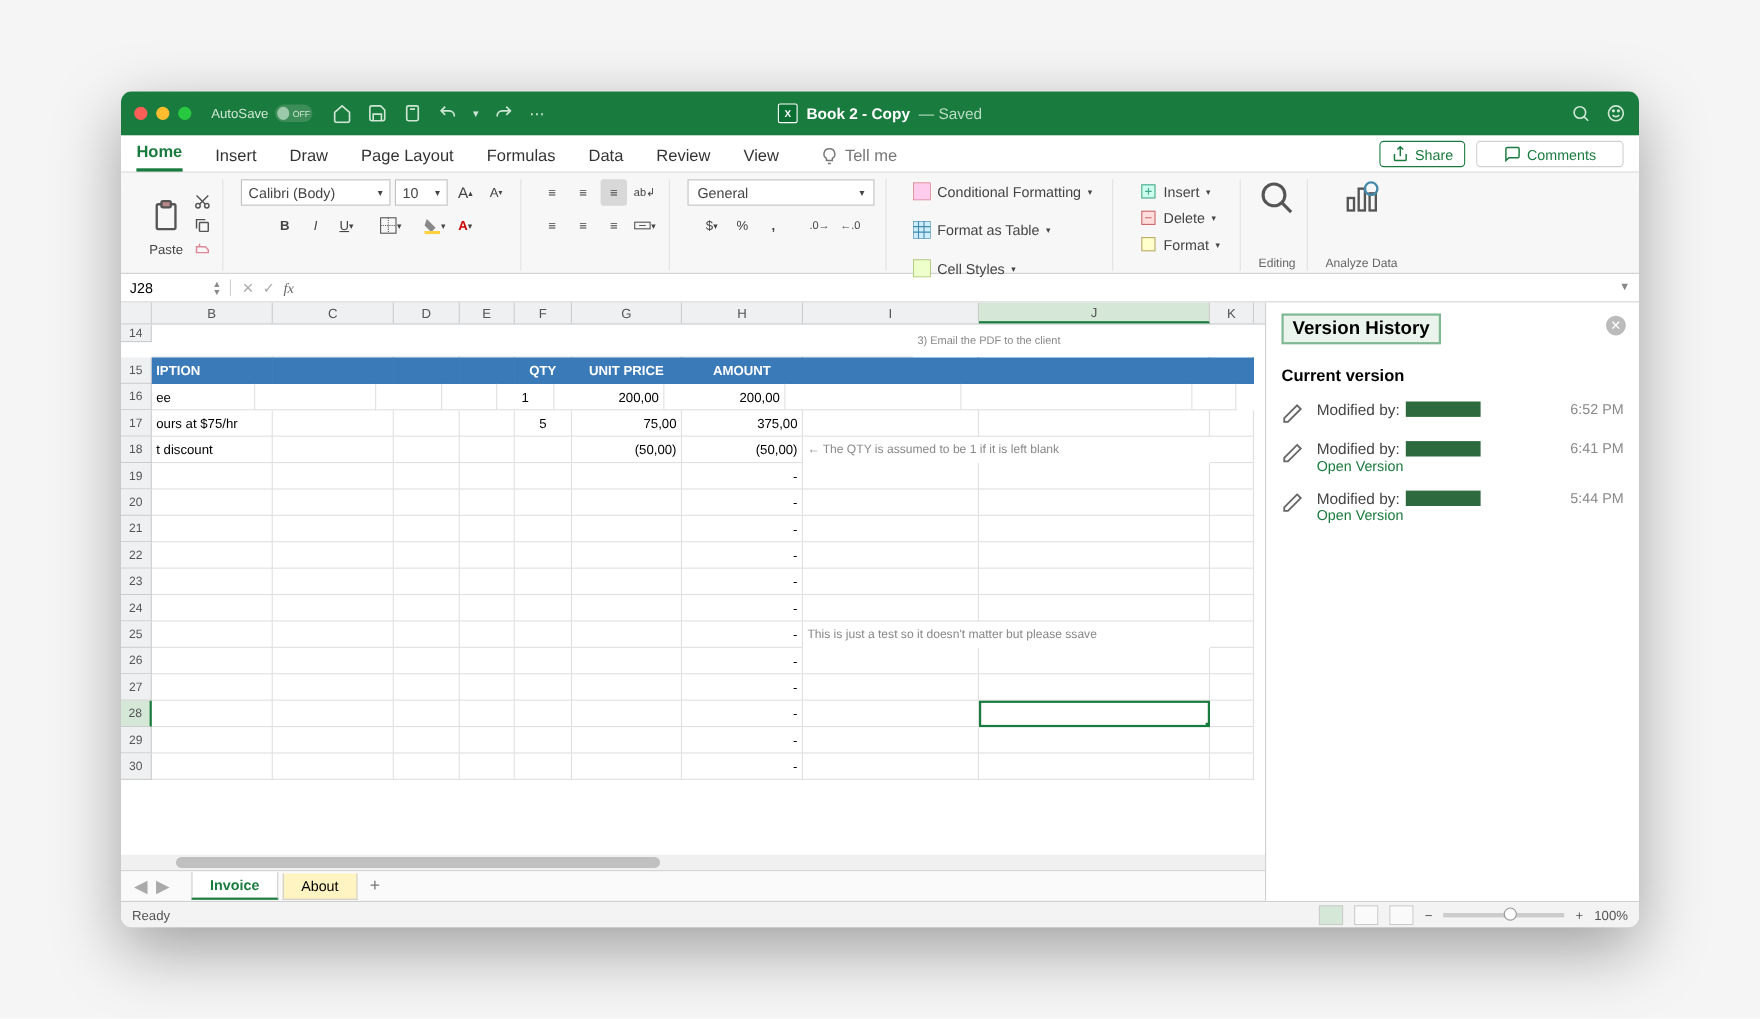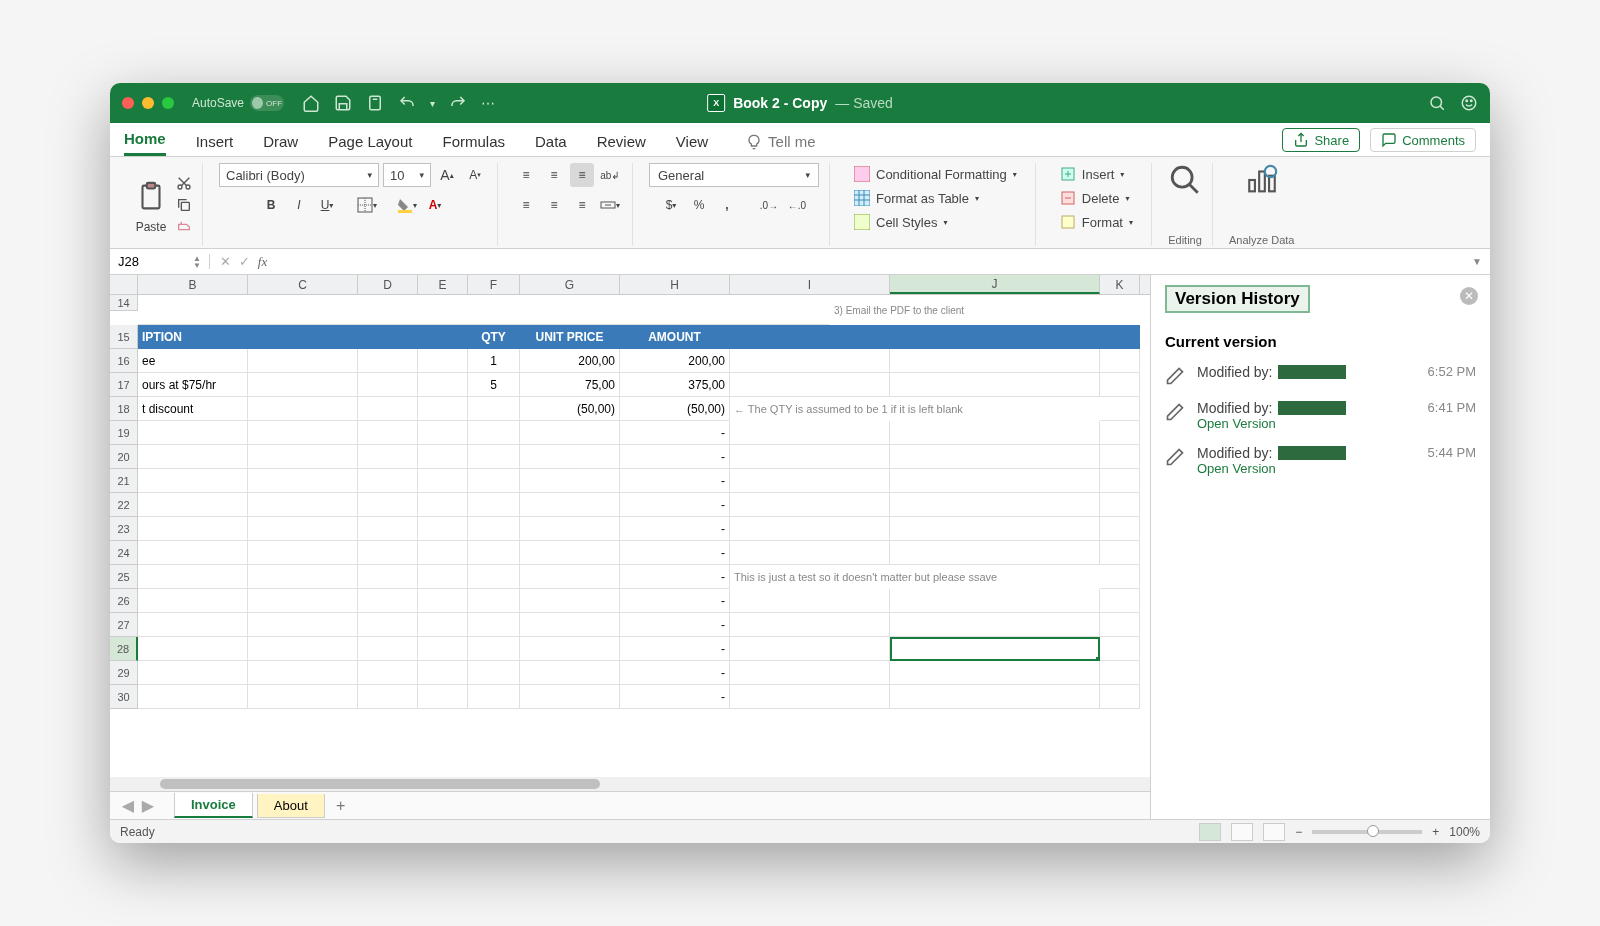--- a/index.html
+++ b/index.html
@@ -22,32 +22,32 @@
 .title-saved { color: #b8dcc2; }
 .title-right { margin-left: auto; display: flex; gap: 14px; }
 
 
 .ribtabs { height: 34px; background: #fff; border-bottom: 1px solid #d0d0d0; display: flex; align-items: flex-end; padding: 0 14px; gap: 30px; font-size: 15px; color: #333; }
 .ribtab { padding-bottom: 6px; cursor: pointer; }
 .ribtab.active { color: #1a7b3e; font-weight: 600; border-bottom: 3px solid #1a7b3e; }
 .tellme { display: flex; align-items: center; gap: 6px; color: #777; margin-left: 8px; }
 .ribtabs-right { margin-left: auto; display: flex; gap: 10px; align-items: center; padding-bottom: 4px; }
 .share-btn { border: 1px solid #1a7b3e; color: #1a7b3e; padding: 3px 10px; border-radius: 4px; font-size: 13px; display: flex; align-items: center; gap: 5px; cursor: pointer; }
-.comments-btn { color: #1a7b3e; padding: 3px 10px; font-size: 13px; display: flex; align-items: center; gap: 5px; cursor: pointer; border: 1px solid #d0d0d0; border-radius: 4px; }
+.comments-btn { color: #1a7b3e; padding: 3px 24px; font-size: 13px; display: flex; align-items: center; gap: 5px; cursor: pointer; border: 1px solid #d0d0d0; border-radius: 4px; }
 
 
 .ribbon { height: 92px; background: #f7f7f7; border-bottom: 1px solid #d0d0d0; display: flex; padding: 6px 12px 2px; gap: 6px; font-size: 12px; color: #444; }
 .rgroup { display: flex; flex-direction: column; align-items: center; border-right: 1px solid #e2e2e2; padding: 0 10px; }
 .rgroup:last-child { border-right: none; }
 .rgroup-top { flex: 1; display: flex; align-items: center; gap: 6px; }
 .rbtn { width: 24px; height: 24px; display: flex; align-items: center; justify-content: center; cursor: pointer; border-radius: 3px; }
 .rgroup-label { font-size: 11px; color: #666; padding-top: 2px; text-align: center; }
 .paste-big { width: 38px; height: 42px; display: flex; flex-direction: column; align-items: center; justify-content: center; }
 .font-sel { border: 1px solid #c0c0c0; background: #fff; padding: 2px 6px; font-size: 13px; height: 24px; display: flex; align-items: center; cursor: pointer; }
-.font-sel.name { width: 160px; gap: 24px; }
+.font-sel.name { width: 136px; gap: 24px; }
 .font-sel.size { width: 48px; }
 .stack { display: flex; flex-direction: column; gap: 2px; }
 .hrow { display: flex; gap: 4px; align-items: center; }
 .num-sel { border: 1px solid #c0c0c0; background: #fff; padding: 2px 8px; font-size: 13px; height: 24px; width: 170px; display: flex; align-items: center; cursor: pointer; }
 .dyn-btn { display: flex; align-items: center; gap: 6px; padding: 3px 8px; cursor: pointer; border-radius: 3px; font-size: 13px; white-space: nowrap; }
 .smico { width: 16px; height: 16px; }
 .bigico { width: 34px; height: 34px; }
 
 
 .fbar { height: 26px; border-bottom: 1px solid #d0d0d0; display: flex; align-items: center; font-size: 13px; }
@@ -309,21 +309,21 @@
           <div class="rbtn">
               <b>,</b>
             </div>
           <div style="width:10px"></div>
           <div class="rbtn" style="font-size:10px">.0→</div>
           <div class="rbtn" style="font-size:10px">←.0</div>
         </div>
       </div>
     </div>
     <div class="rgroup">
-      <div class="rgroup-top stack" style="gap:2px;align-items:flex-start">
+      <div class="rgroup-top stack" style="gap:13px;align-items:flex-start">
         <div class="dyn-btn">
             <svg class="smico" viewBox="0 0 16 16">
               <rect width="16" height="16" fill="#fce" stroke="#c66"></rect>
             </svg>
             <span>Conditional Formatting</span>
             <span style="font-size:8px">▾</span>
           </div>
         <div class="dyn-btn">
             <svg class="smico" viewBox="0 0 16 16">
               <rect width="16" height="16" fill="#cef" stroke="#48a"></rect>
@@ -435,21 +435,21 @@
             <div class="cell" style="width: 50px; background: rgb(59, 122, 184); color: rgb(255, 255, 255); font-weight: bold; border-color: rgb(59, 122, 184);"></div>
             <div class="cell c" style="width: 52px; background: rgb(59, 122, 184); color: rgb(255, 255, 255); font-weight: bold; border-color: rgb(59, 122, 184);">QTY</div>
             <div class="cell c" style="width: 100px; background: rgb(59, 122, 184); color: rgb(255, 255, 255); font-weight: bold; border-color: rgb(59, 122, 184);">UNIT PRICE</div>
             <div class="cell c" style="width: 110px; background: rgb(59, 122, 184); color: rgb(255, 255, 255); font-weight: bold; border-color: rgb(59, 122, 184);">AMOUNT</div>
             <div class="cell" style="width: 160px; background: rgb(59, 122, 184); color: rgb(255, 255, 255); font-weight: bold; border-color: rgb(59, 122, 184);"></div>
             <div class="cell" style="width: 210px; background: rgb(59, 122, 184); color: rgb(255, 255, 255); font-weight: bold; border-color: rgb(59, 122, 184);"></div>
             <div class="cell" style="width: 40px; background: rgb(59, 122, 184); color: rgb(255, 255, 255); font-weight: bold; border-color: rgb(59, 122, 184);"></div>
           </div>
           <div class="row">
             <div class="rownum">16</div>
-            <div class="cell" style="width: 110px;">ee</div>
+            <div class="cell" style="width: 94px;">ee</div>
             <div class="cell" style="width: 110px;"></div>
             <div class="cell" style="width: 60px;"></div>
             <div class="cell" style="width: 50px;"></div>
             <div class="cell c" style="width: 52px;">1</div>
             <div class="cell r" style="width: 100px;">200,00</div>
             <div class="cell r" style="width: 110px;">200,00</div>
             <div class="cell" style="width: 160px;"></div>
             <div class="cell" style="width: 210px;"></div>
             <div class="cell" style="width: 40px;"></div>
           </div>

